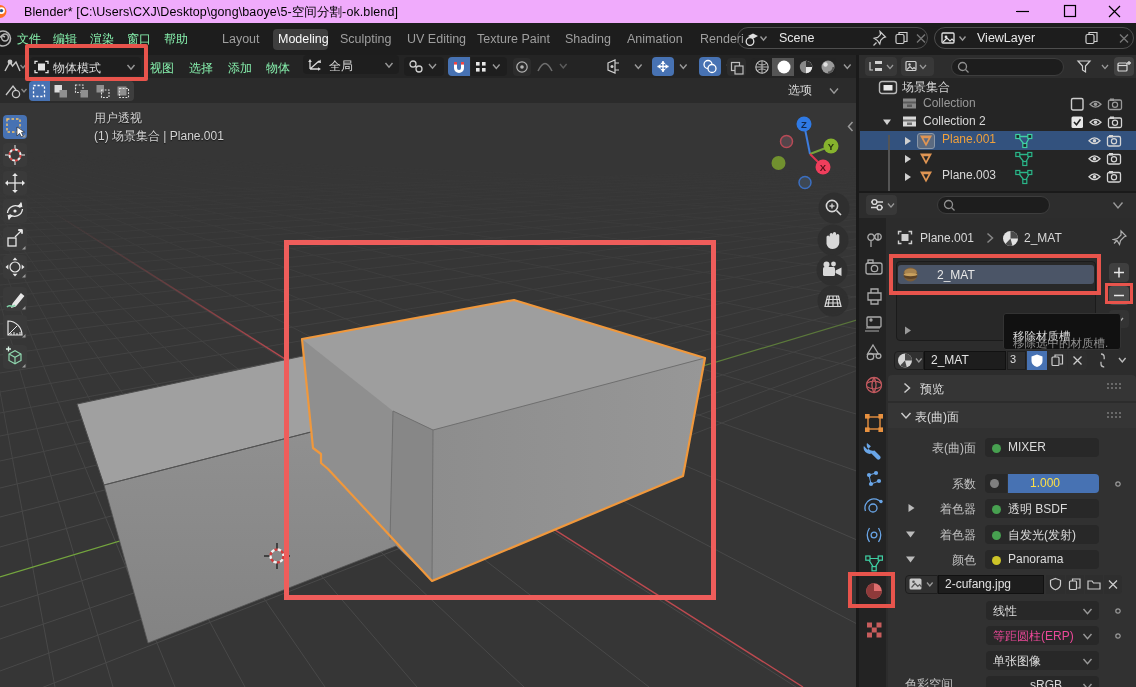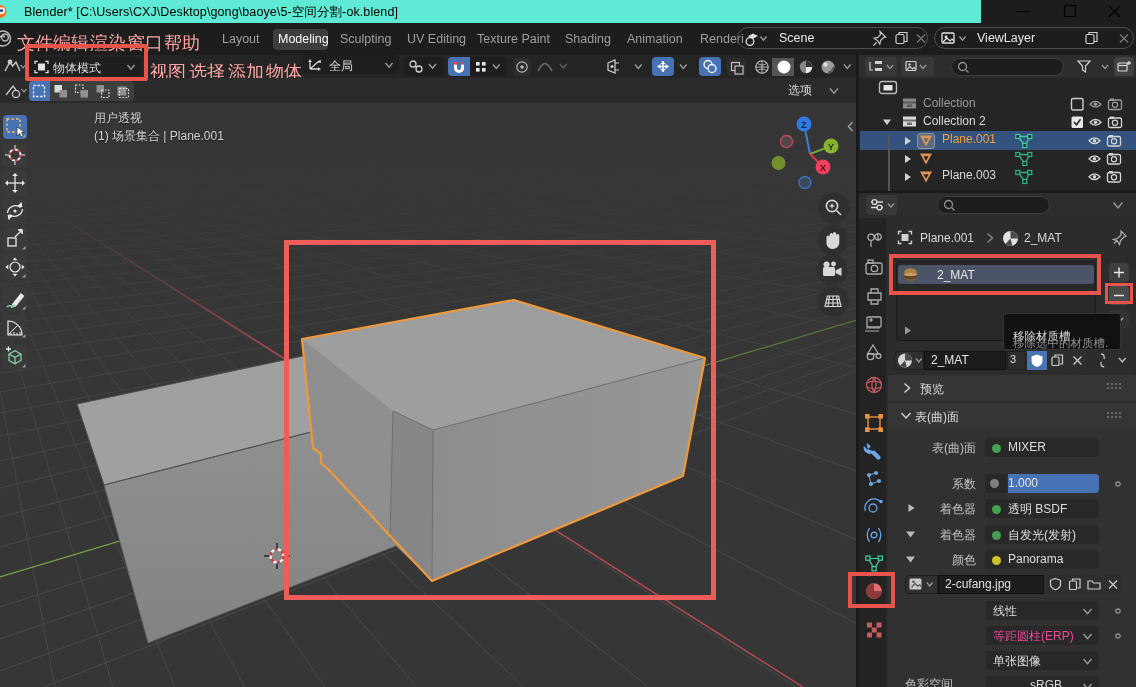--- a/index.html
+++ b/index.html
@@ -1,21 +1,21 @@
 <!DOCTYPE html>
 <html><head><meta charset="utf-8">
 <style>
 *{margin:0;padding:0;box-sizing:border-box}
 html,body{width:1136px;height:687px;overflow:hidden;background:#1d1d1d;
 font-family:"Liberation Sans",sans-serif;-webkit-font-smoothing:antialiased}
 .abs{position:absolute}
-#titlebar{position:absolute;left:0;top:0;width:981px;height:23px;background:#5eead4;color:#000}
+#titlebar{position:absolute;left:0;top:0;width:1136px;height:23px;background:#f0abfc;color:#000}
 #titlebar .t{position:absolute;left:24px;top:4px;font-size:12.5px;letter-spacing:0.1px}
 #topbar{position:absolute;left:0;top:23px;width:1136px;height:32px;background:#1d1d1d}
-.menu{position:absolute;top:8px;font-size:18px;color:#fca5a5}
+.menu{position:absolute;top:8px;font-size:12px;color:#86efac}
 .tabt{position:absolute;top:9px;font-size:12.5px}
 #vphead{position:absolute;left:0;top:55px;width:858px;height:23px;background:#242424}
 #toolset{position:absolute;left:0;top:78px;width:858px;height:25px;background:#2b2b2b}
 #viewport{position:absolute;left:0;top:103px;width:858px;height:584px;background:#363636;overflow:hidden}
 #outliner{position:absolute;left:858px;top:55px;width:278px;height:137px;background:#252525}
 #props{position:absolute;left:858px;top:193px;width:278px;height:494px;background:#2d2d2d}
 .orow{position:absolute;left:0;width:278px;height:19px;font-size:12px;color:#d8d8d8}
 .ddbtn{position:absolute;background:#1e1e1e;border-radius:4px;color:#dcdcdc;font-size:12px}
 svg{display:block}
 </style></head>
@@ -503,20 +503,23 @@
  <svg class="abs" style="left:258px;top:4px" width="16" height="15" viewBox="0 0 16 15">
   <rect x="2" y="4" width="9" height="8" rx="1" fill="none" stroke="#d8d8d8" stroke-width="1.2"></rect>
       <path d="M2 6.5 h9" stroke="#d8d8d8" stroke-width="1.2"></path>
   <path d="M13 2 v4 M11 4 h4" stroke="#d8d8d8" stroke-width="1.3"></path>
  </svg>
 
  <svg class="abs" style="left:20px;top:25px" width="20" height="15" viewBox="0 0 20 15">
   <rect x="1.5" y="1.5" width="17" height="12" rx="2.5" fill="none" stroke="#b8b8b8" stroke-width="1.4"></rect>
   <rect x="5.5" y="5" width="9" height="5.5" fill="#e8e8e8"></rect>
  </svg>
+ <div class="orow" style="top:24px">
+      <span style="position:absolute;left:44px">场景集合</span>
+    </div>
 
  <svg class="abs" style="left:44px;top:42px" width="15" height="13" viewBox="0 0 15 13">
   <path d="M1 1.5 h13 v10 h-13 z" fill="#888"></path>
       <rect x="1" y="4.5" width="13" height="2" fill="#5a5a5a"></rect>
       <rect x="5" y="7.5" width="5" height="2.5" fill="#5a5a5a"></rect>
  </svg>
  <div class="orow" style="top:41px;color:#989898">
       <span style="position:absolute;left:65px">Collection</span>
     </div>
  <svg class="abs" style="left:212px;top:41px" width="60" height="17" viewBox="0 0 60 17">
@@ -778,21 +781,21 @@
  <svg class="abs" style="left:133px;top:250px" width="11" height="11" viewBox="0 0 11 11">
       <circle cx="5.5" cy="5.5" r="4.5" fill="#47a050"></circle>
     </svg>
  <div class="abs" style="left:150px;top:247px;font-size:12px;color:#dcdcdc">MIXER</div>
  <div class="abs" style="top:283px;right:160px;font-size:12px;color:#c0c0c0">系数</div>
  <div class="abs" style="left:127px;top:281px;width:22px;height:19px;background:#282828;border-radius:4px 0 0 4px"></div>
  <svg class="abs" style="left:131px;top:285px" width="12" height="12" viewBox="0 0 12 12">
       <circle cx="5.5" cy="5.5" r="4.5" fill="#7f7f7f"></circle>
     </svg>
  <div class="abs" style="left:150px;top:281px;width:91px;height:19px;background:#4772b3;border-radius:0 4px 4px 0"></div>
- <div class="abs" style="left:150px;top:283px;width:74px;text-align:left;font-size:12px;color:#e5e5e5">1.000</div>
+ <div class="abs" style="left:150px;top:283px;width:74px;text-align:center;font-size:12px;color:#fde047">1.000</div>
  <svg class="abs" style="left:255px;top:286px" width="10" height="10" viewBox="0 0 10 10">
       <circle cx="5" cy="5" r="2.2" fill="none" stroke="#999" stroke-width="1.2"></circle>
     </svg>
  <div class="abs" style="top:308px;right:160px;font-size:12px;color:#c0c0c0">着色器</div>
  <svg class="abs" style="left:49px;top:310px" width="9" height="10" viewBox="0 0 9 10">
       <path d="M1.5 1 l6 4 -6 4 z" fill="#bbb"></path>
     </svg>
  <div class="abs" style="left:127px;top:306px;width:114px;height:19px;background:#282828;border-radius:4px"></div>
  <svg class="abs" style="left:133px;top:311px" width="11" height="11" viewBox="0 0 11 11">
       <circle cx="5.5" cy="5.5" r="4.5" fill="#47a050"></circle>

